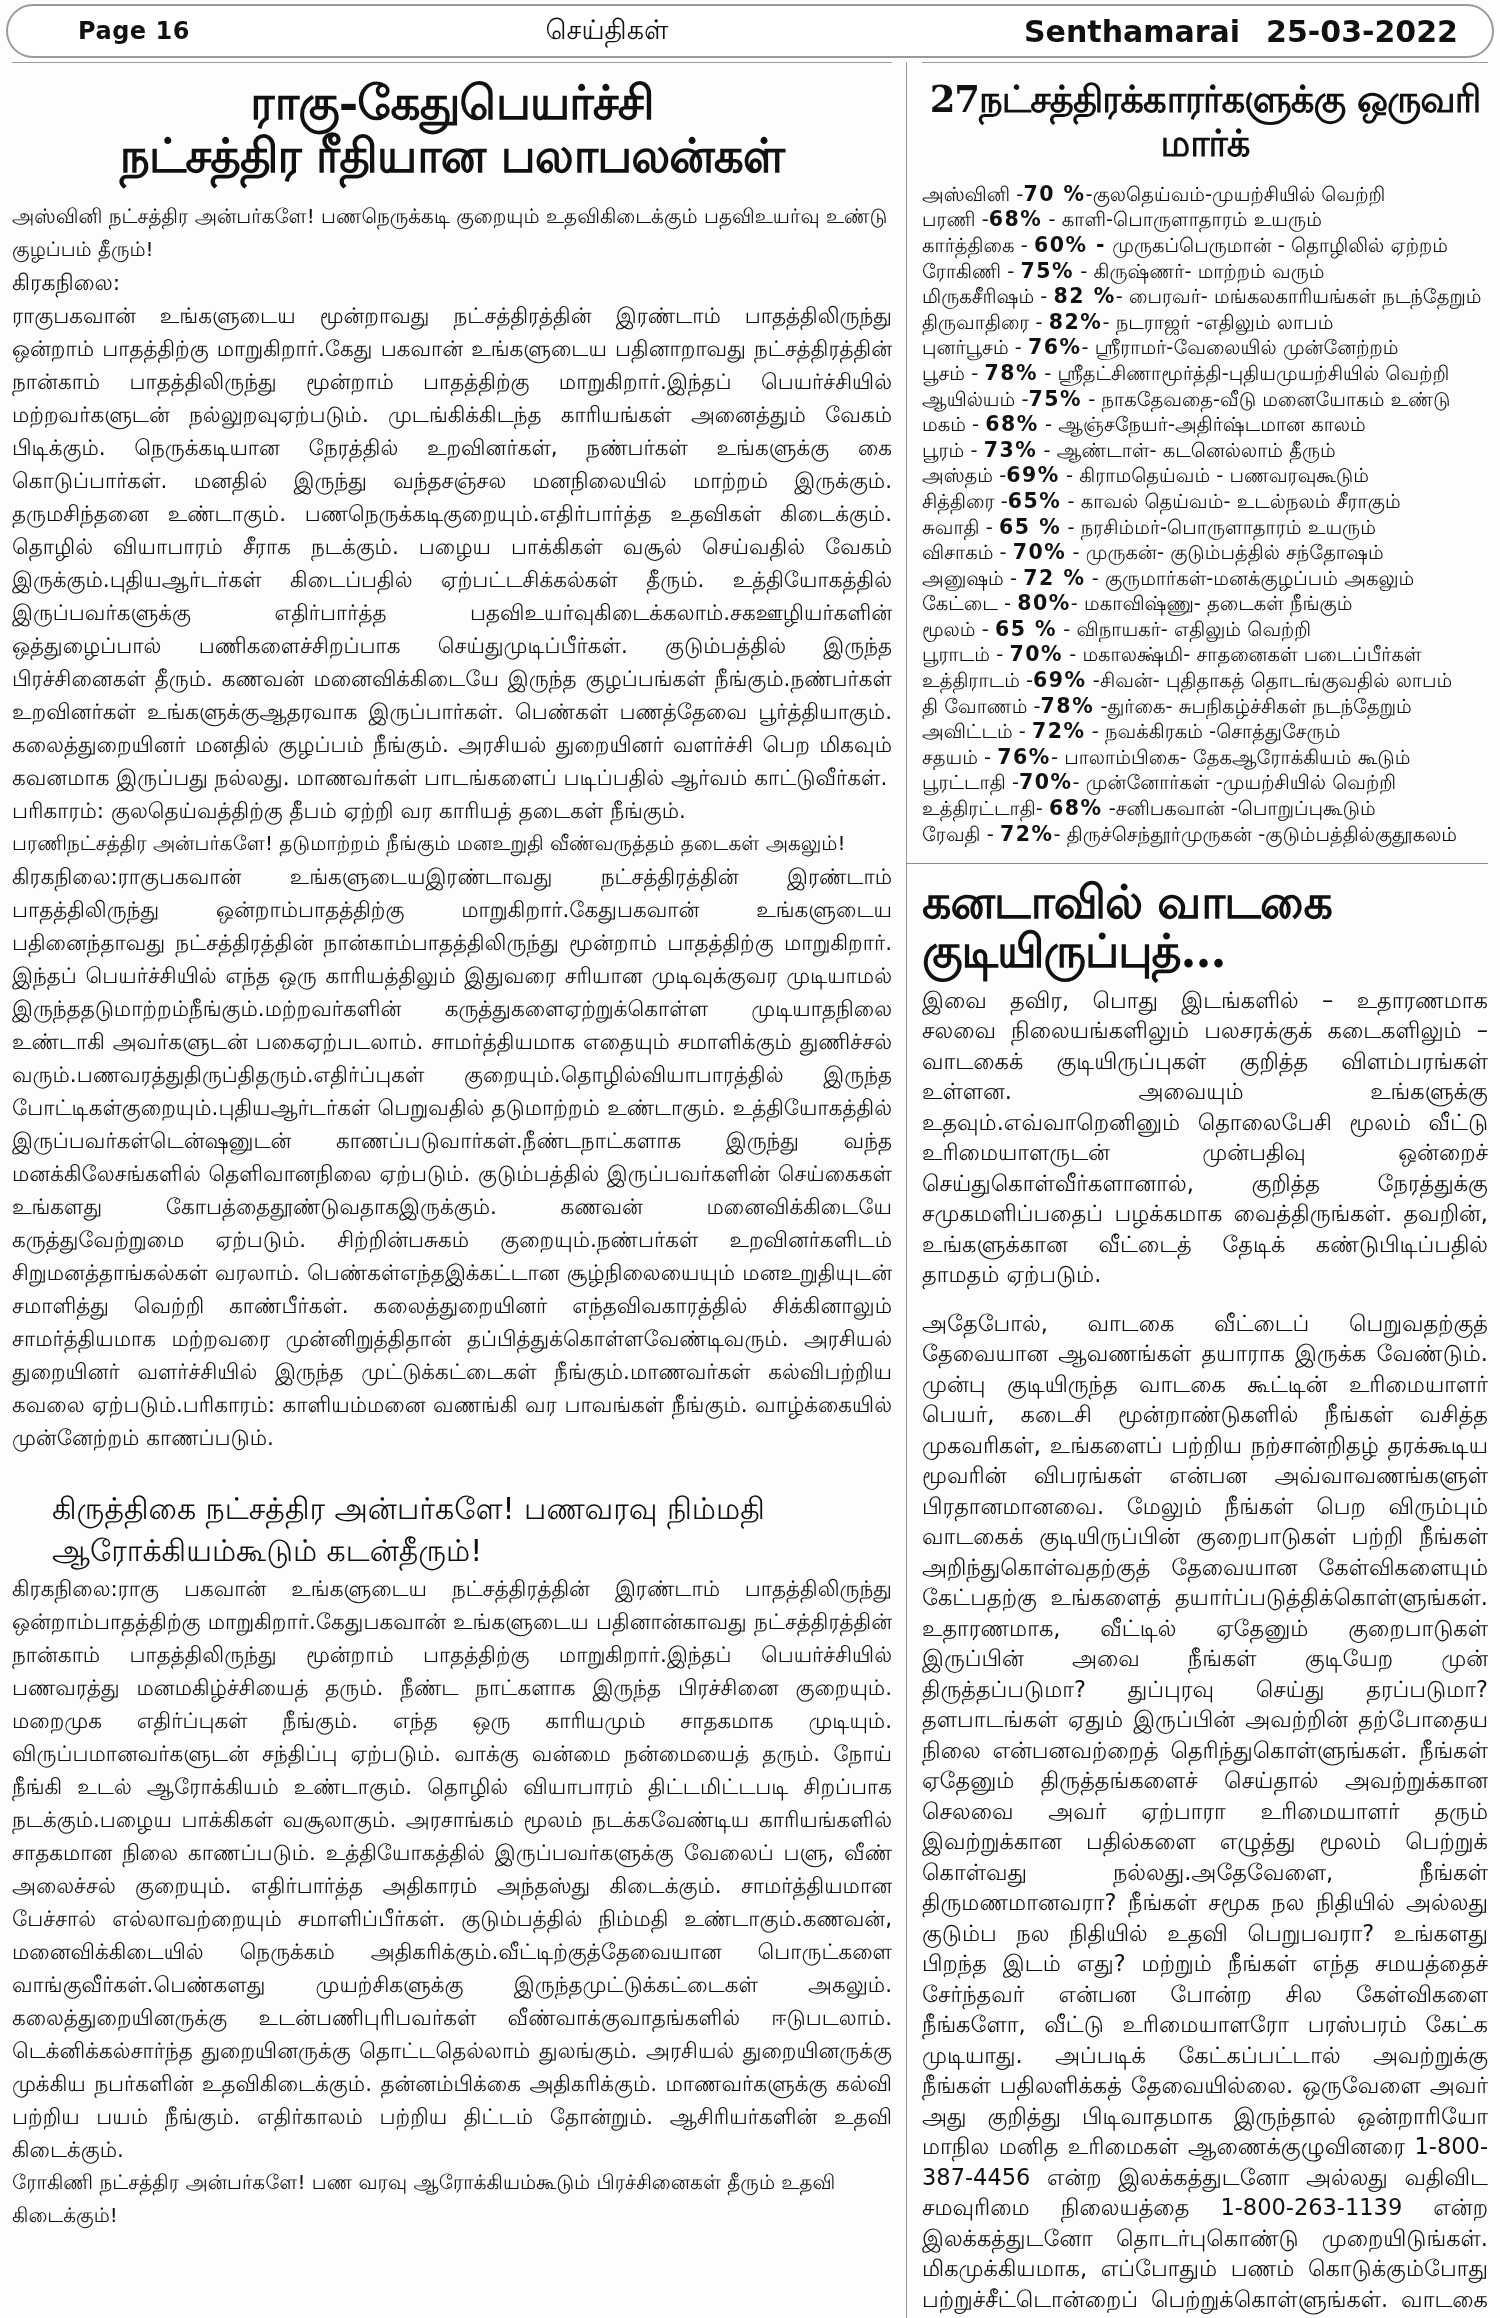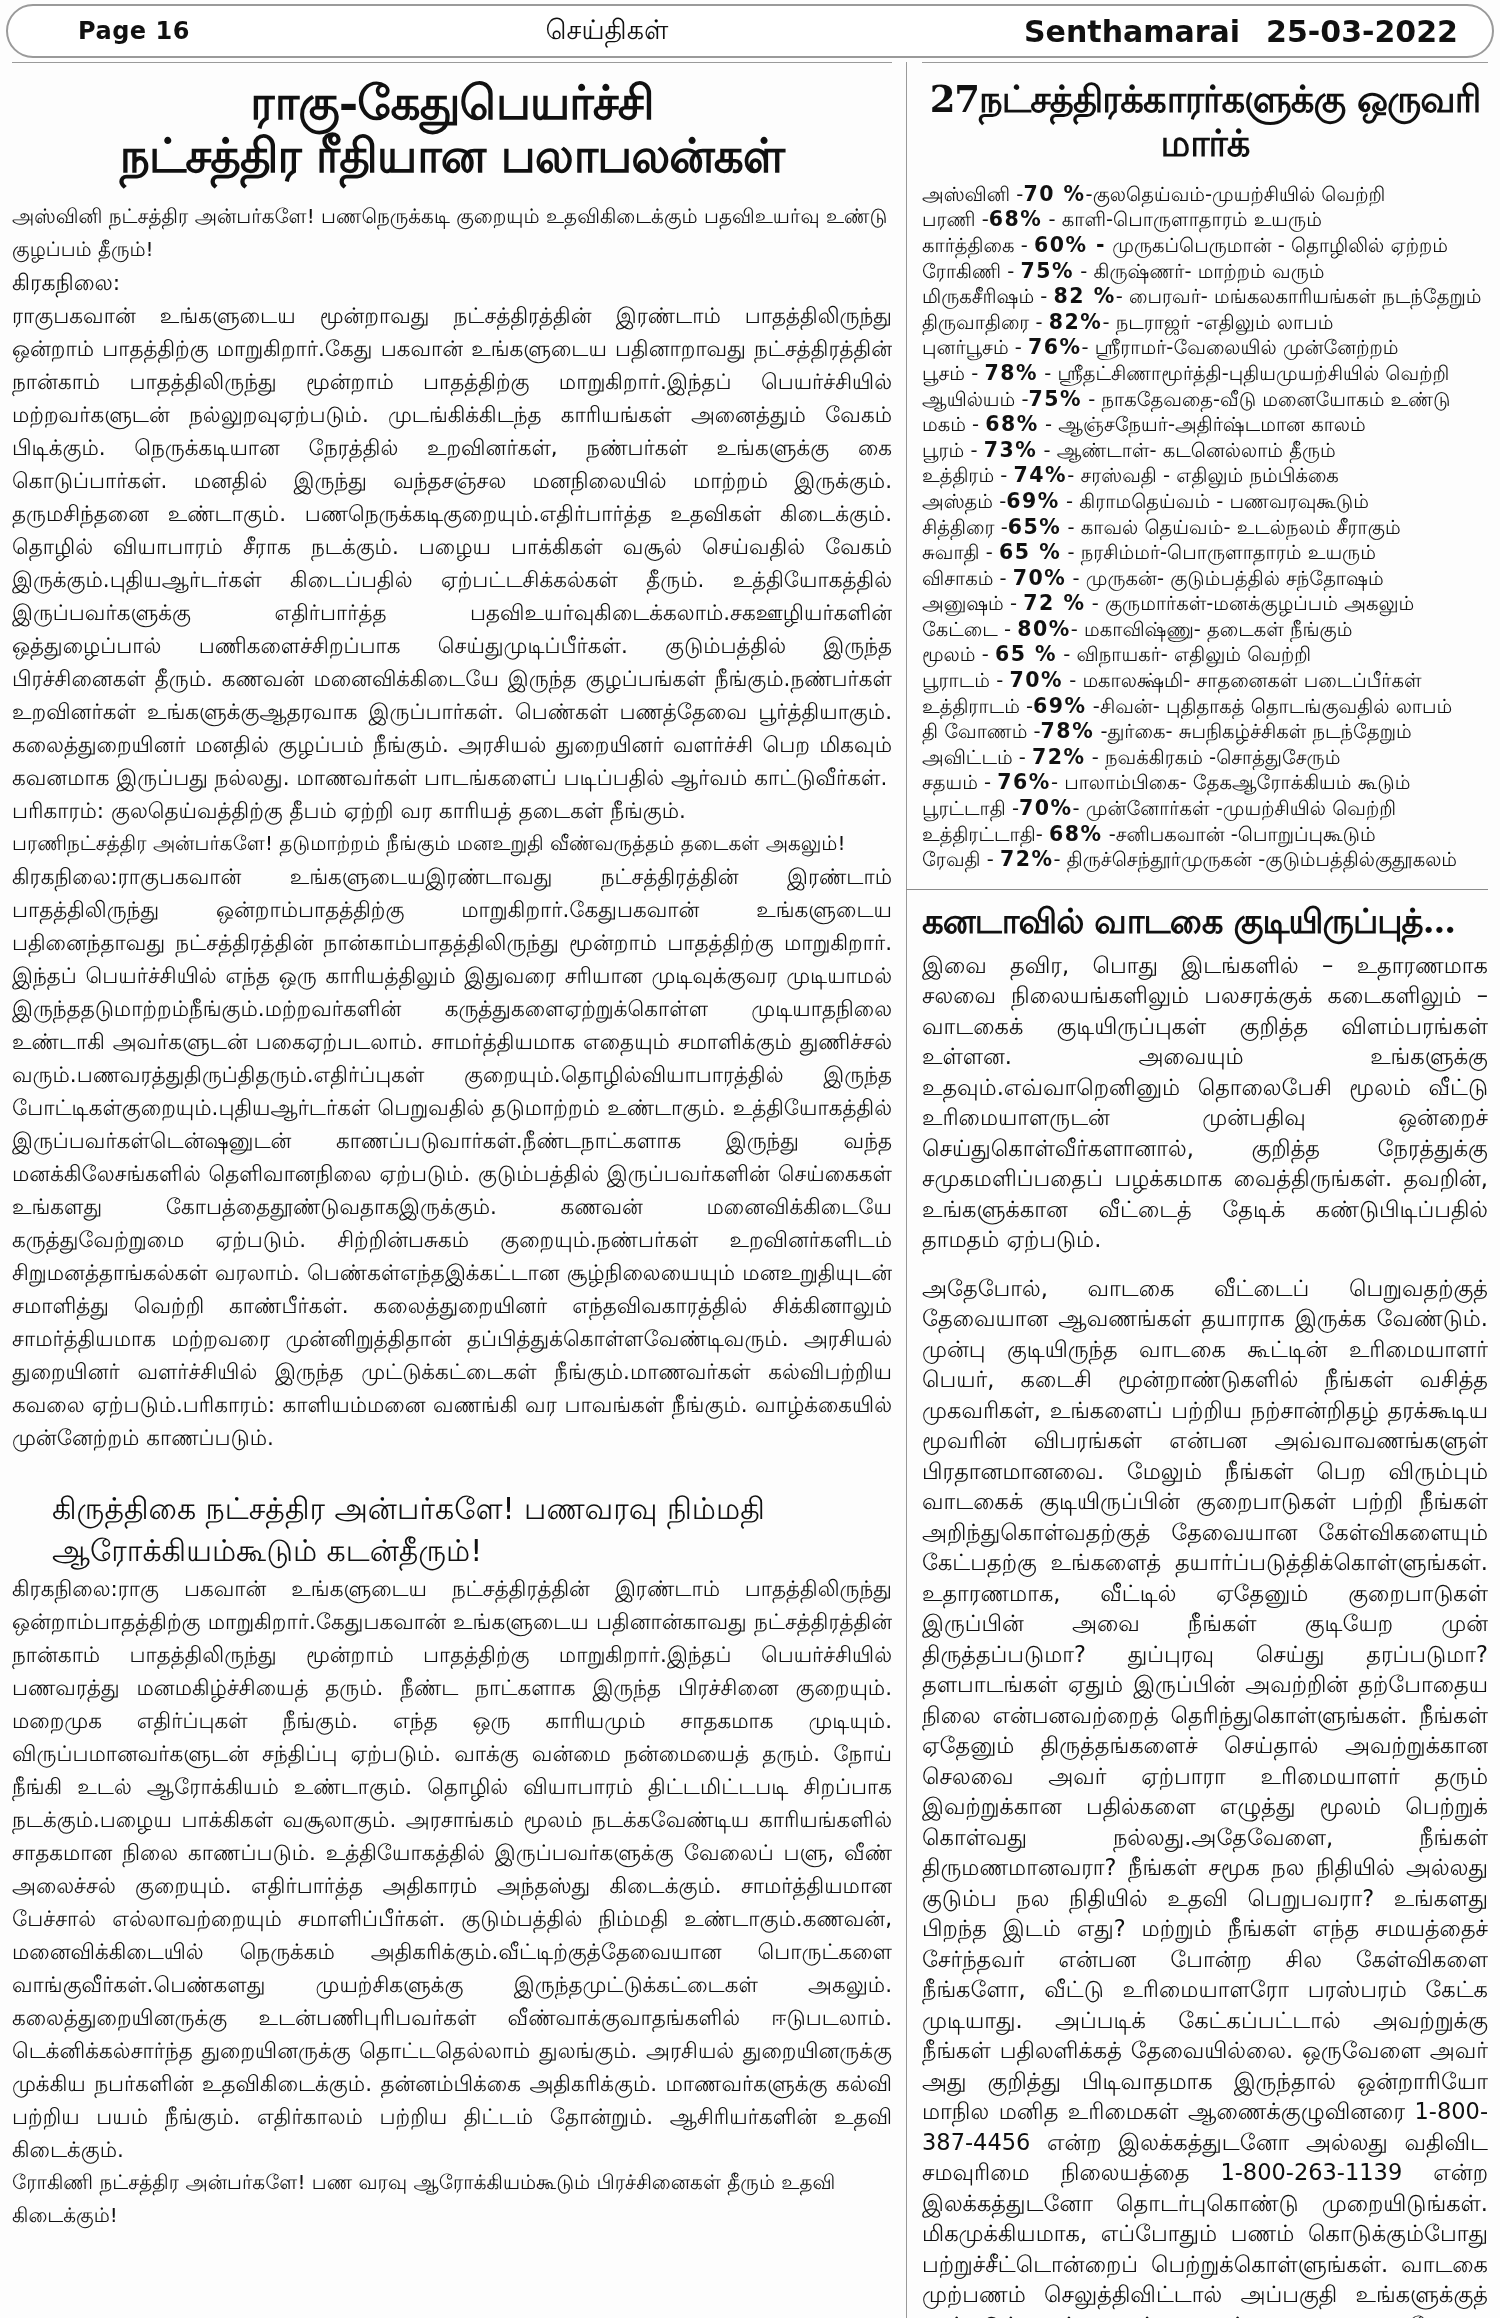--- a/index.html
+++ b/index.html
@@ -47,21 +47,21 @@
     font-weight:bold;font-size:37px;line-height:1.2;margin:10px 0 16px 0;letter-spacing:-1px;
   }
   .star-list{font-size:19.5px;line-height:25.6px;}
   .star-row{white-space:nowrap;overflow:hidden;}
   .star-row .pct{font-weight:bold;font-size:20.5px;letter-spacing:1.5px;}
   .r-hr{border:none;border-top:1.5px solid #8a8a8a;margin:16px 0 0 -16px;}
 
   
   .canada-title{
     font-family:"DejaVu Serif","Liberation Serif",serif;font-weight:bold;
-    font-size:34px;line-height:1.05;margin:14px 0 10px 0;letter-spacing:-1px;
+    font-size:46px;line-height:1.05;margin:14px 0 10px 0;letter-spacing:-1px;
   }
   .canada-p{font-size:22.5px;line-height:30.5px;text-align:justify;margin:0 0 18px 0;}
 </style>
 </head>
 <body>
 
 <header class="masthead">
   <span class="pageno">Page 16</span>
   <span class="secname">செய்திகள்</span>
   <span class="paperdate">
@@ -106,21 +106,20 @@
       <div class="star-row"><span>பரணி -</span><span class="pct">68%</span><span> - காளி-பொருளாதாரம் உயரும்</span></div>
       <div class="star-row"><span>கார்த்திகை - </span><span class="pct">60% -</span><span> முருகப்பெருமான் - தொழிலில் ஏற்றம்</span></div>
       <div class="star-row"><span>ரோகிணி - </span><span class="pct">75%</span><span> - கிருஷ்ணர்- மாற்றம் வரும்</span></div>
       <div class="star-row"><span>மிருகசீரிஷம் - </span><span class="pct">82 %</span><span>- பைரவர்- மங்கலகாரியங்கள் நடந்தேறும்</span></div>
       <div class="star-row"><span>திருவாதிரை - </span><span class="pct">82%</span><span>- நடராஜர் -எதிலும் லாபம்</span></div>
       <div class="star-row"><span>புனர்பூசம் - </span><span class="pct">76%</span><span>- ஸ்ரீராமர்-வேலையில் முன்னேற்றம்</span></div>
       <div class="star-row"><span>பூசம் - </span><span class="pct">78%</span><span> - ஸ்ரீதட்சிணாமூர்த்தி-புதியமுயற்சியில் வெற்றி</span></div>
       <div class="star-row"><span>ஆயில்யம் -</span><span class="pct">75%</span><span> - நாகதேவதை-வீடு மனையோகம் உண்டு</span></div>
       <div class="star-row"><span>மகம் - </span><span class="pct">68%</span><span> - ஆஞ்சநேயர்-அதிர்ஷ்டமான காலம்</span></div>
       <div class="star-row"><span>பூரம் - </span><span class="pct">73%</span><span> - ஆண்டாள்- கடனெல்லாம் தீரும்</span></div>
-      <div class="star-row"><span>உத்திரம் - </span><span class="pct">74%</span><span>- சரஸ்வதி - எதிலும் நம்பிக்கை</span></div>
       <div class="star-row"><span>அஸ்தம் -</span><span class="pct">69%</span><span> - கிராமதெய்வம் - பணவரவுகூடும்</span></div>
       <div class="star-row"><span>சித்திரை -</span><span class="pct">65%</span><span> - காவல் தெய்வம்- உடல்நலம் சீராகும்</span></div>
       <div class="star-row"><span>சுவாதி - </span><span class="pct">65 %</span><span> - நரசிம்மர்-பொருளாதாரம் உயரும்</span></div>
       <div class="star-row"><span>விசாகம் - </span><span class="pct">70%</span><span> - முருகன்- குடும்பத்தில் சந்தோஷம்</span></div>
       <div class="star-row"><span>அனுஷம் - </span><span class="pct">72 %</span><span> - குருமார்கள்-மனக்குழப்பம் அகலும்</span></div>
       <div class="star-row"><span>கேட்டை - </span><span class="pct">80%</span><span>- மகாவிஷ்ணு- தடைகள் நீங்கும்</span></div>
       <div class="star-row"><span>மூலம் - </span><span class="pct">65 %</span><span> - விநாயகர்- எதிலும் வெற்றி</span></div>
       <div class="star-row"><span>பூராடம் - </span><span class="pct">70%</span><span> - மகாலக்ஷ்மி- சாதனைகள் படைப்பீர்கள்</span></div>
       <div class="star-row"><span>உத்திராடம் -</span><span class="pct">69%</span><span> -சிவன்- புதிதாகத் தொடங்குவதில் லாபம்</span></div>
       <div class="star-row"><span>தி வோணம் -</span><span class="pct">78%</span><span> -துர்கை- சுபநிகழ்ச்சிகள் நடந்தேறும்</span></div>

